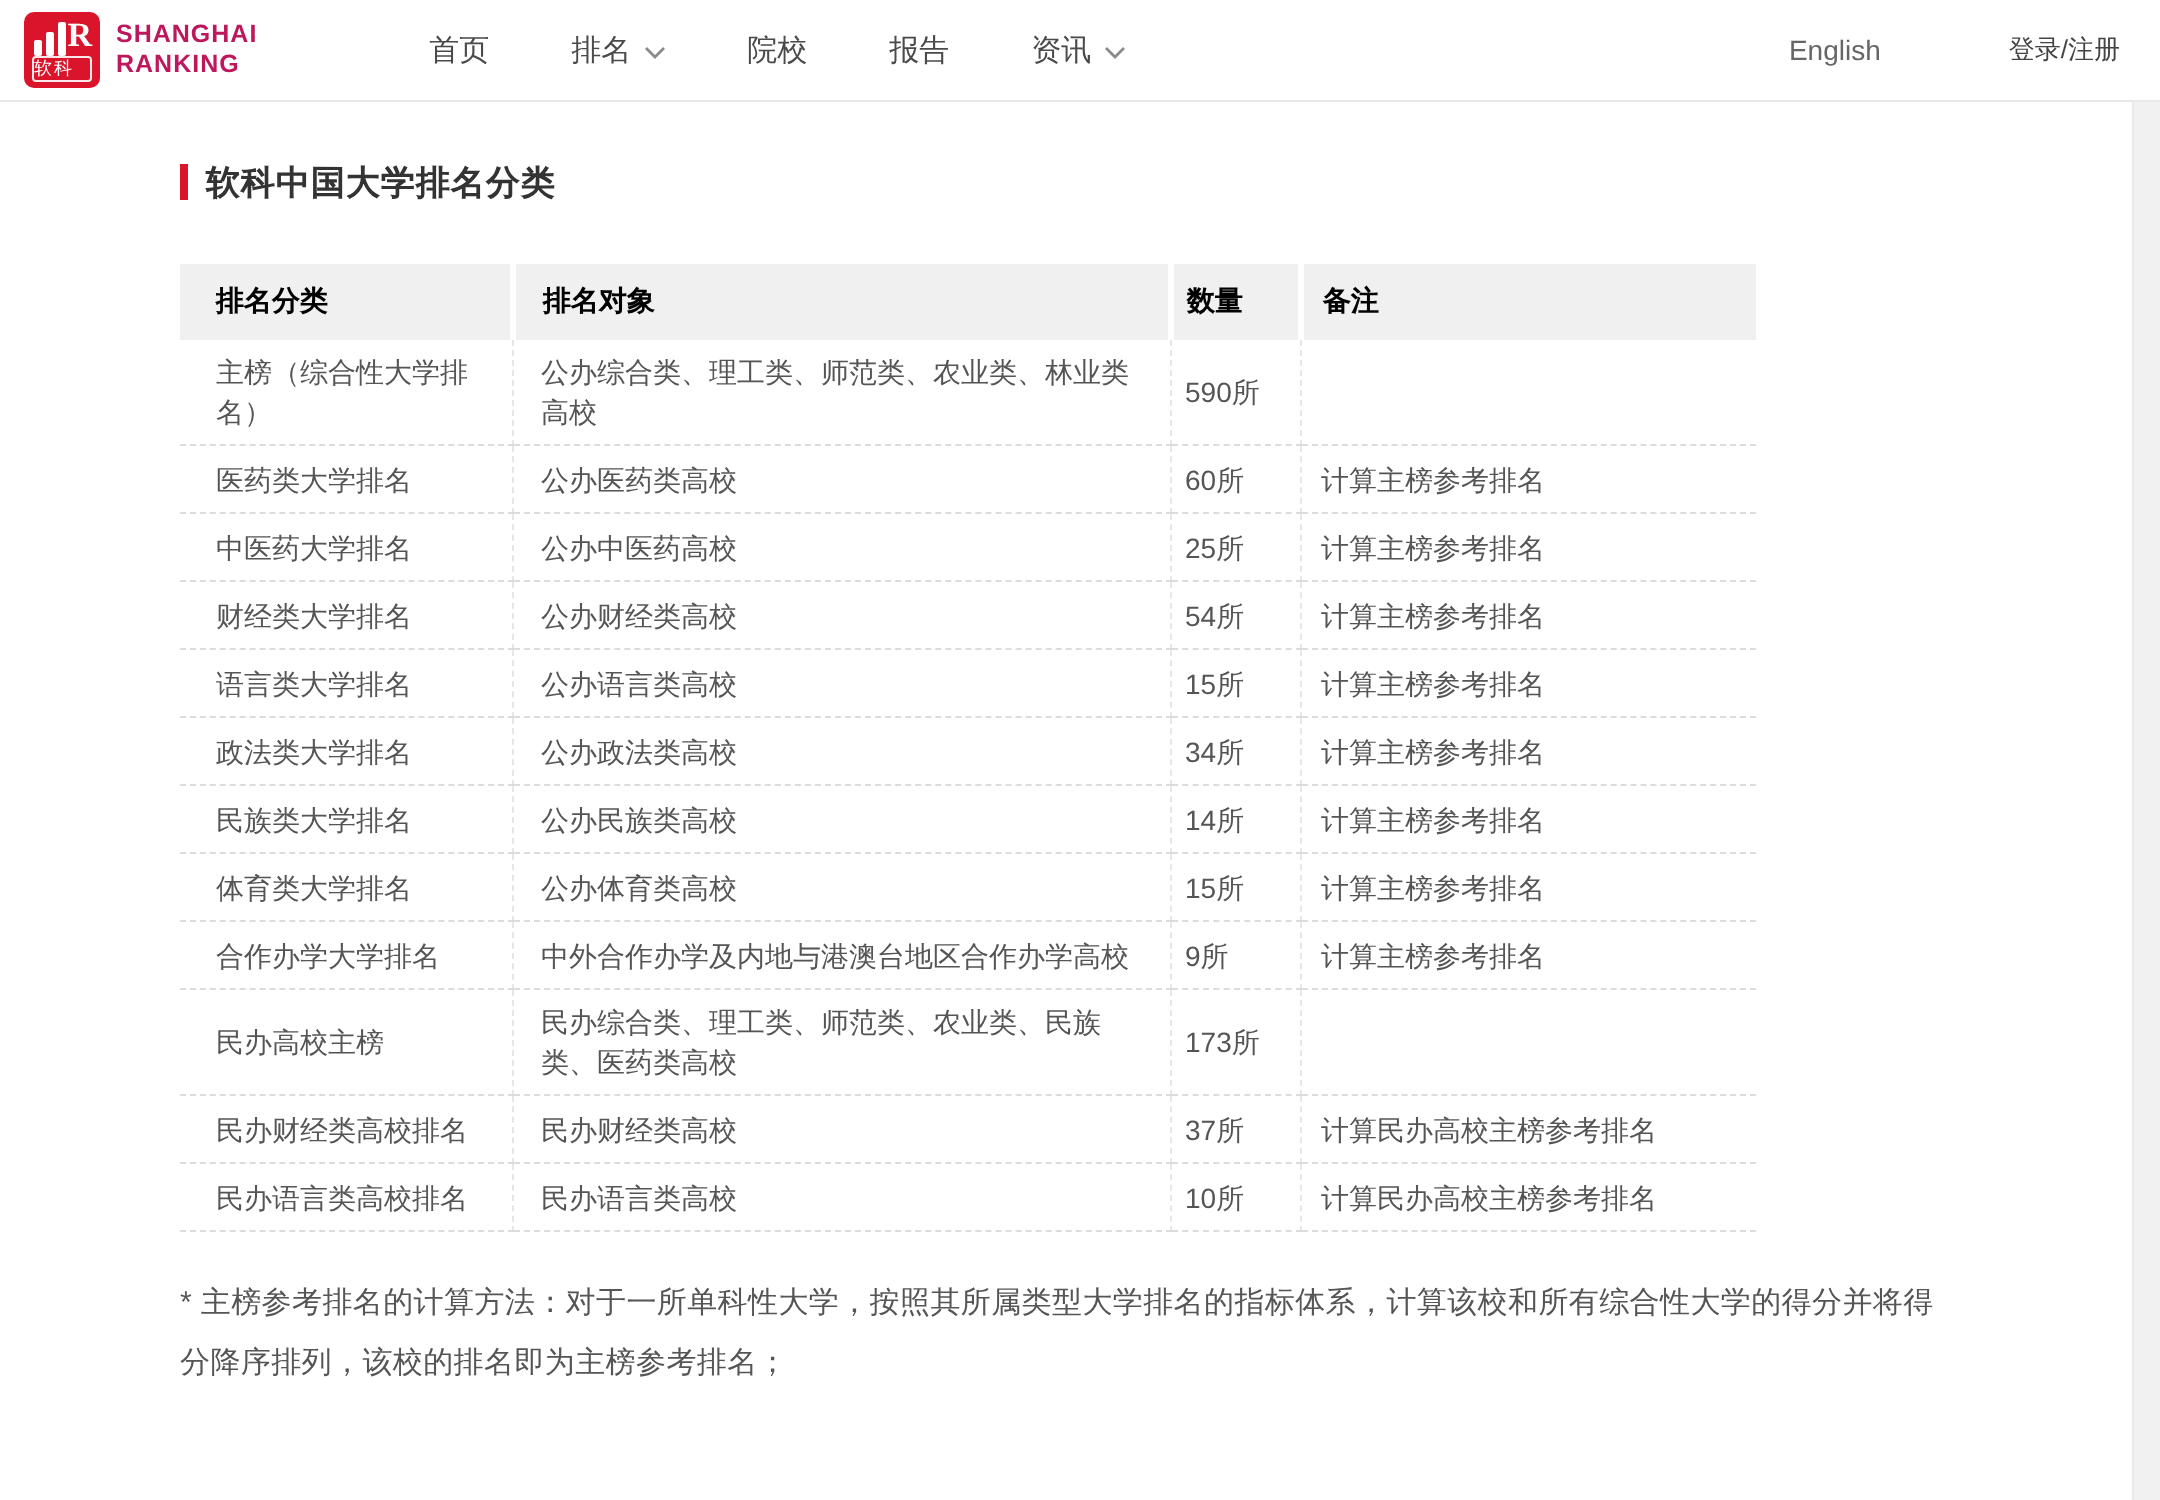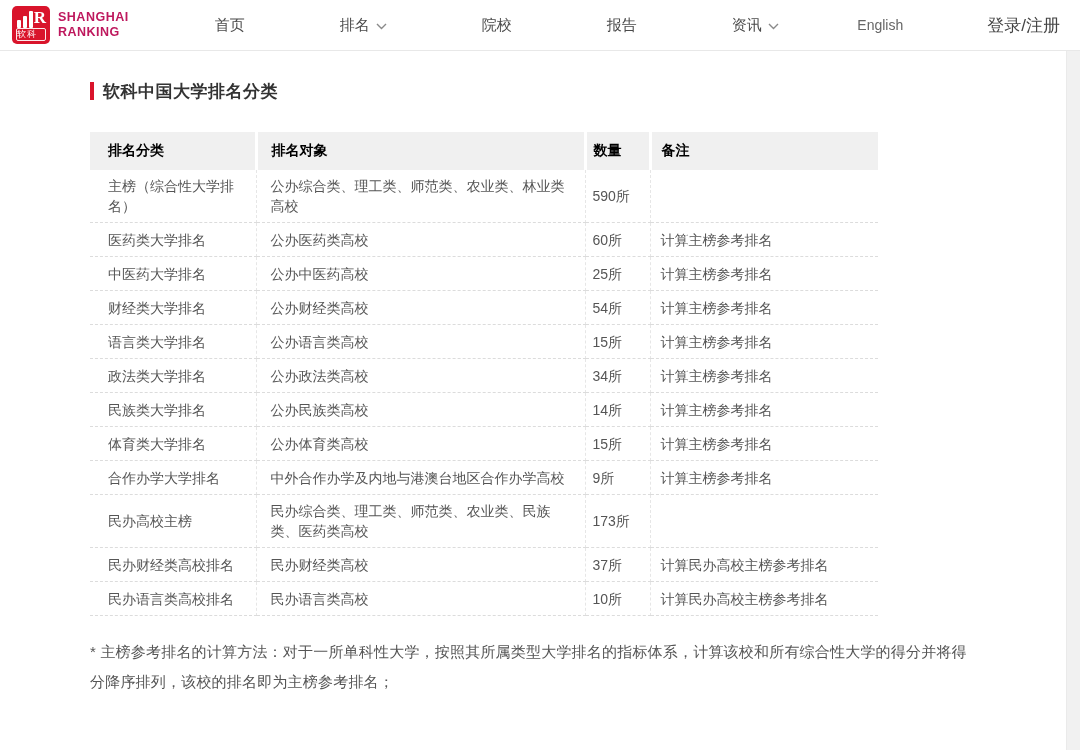--- a/index.html
+++ b/index.html
@@ -37,29 +37,29 @@
   .logo-cn{
     position:absolute;left:4px;bottom:3px;right:4px;
     color:#fff;font-size:9px;line-height:11px;border:1px solid rgba(255,255,255,.9);
     border-radius:2px;letter-spacing:1px;white-space:nowrap;
   }
   .logo-name{
     margin-left:8px;display:flex;flex-direction:column;
     color:#be185d;font-size:12.5px;font-weight:bold;letter-spacing:.5px;line-height:15px;
   }
   
-  nav{display:flex;align-items:center;gap:95px;margin-left:86px;}
+  nav{display:flex;align-items:center;gap:41px;margin-left:86px;}
   .nav-item{
     display:flex;align-items:center;gap:6px;
     font-size:15px;color:#4a4a4a;text-decoration:none;cursor:pointer;white-space:nowrap;
   }
   .nav-item svg{margin-top:2px;}
   .header-right{margin-left:auto;display:flex;align-items:center;justify-content:flex-end;}
   .lang-link{font-size:14px;color:#666;text-decoration:none;cursor:pointer;}
-  .login-link{font-size:17px;color:#444;text-decoration:none;cursor:pointer;margin-left:84px;}
+  .login-link{font-size:13px;color:#444;text-decoration:none;cursor:pointer;margin-left:64px;}
   
   main{padding:29px 0 0 90px;}
   .title-row{display:flex;align-items:center;height:22px;}
   .title-bar{width:4px;height:18px;background:var(--brand-red);margin-right:9px;}
   h1{margin:0;font-size:17px;font-weight:bold;color:#333;letter-spacing:.5px;}
   
   table{
     border-collapse:collapse;table-layout:fixed;width:788px;margin-top:30px;
     font-size:14px;
   }

